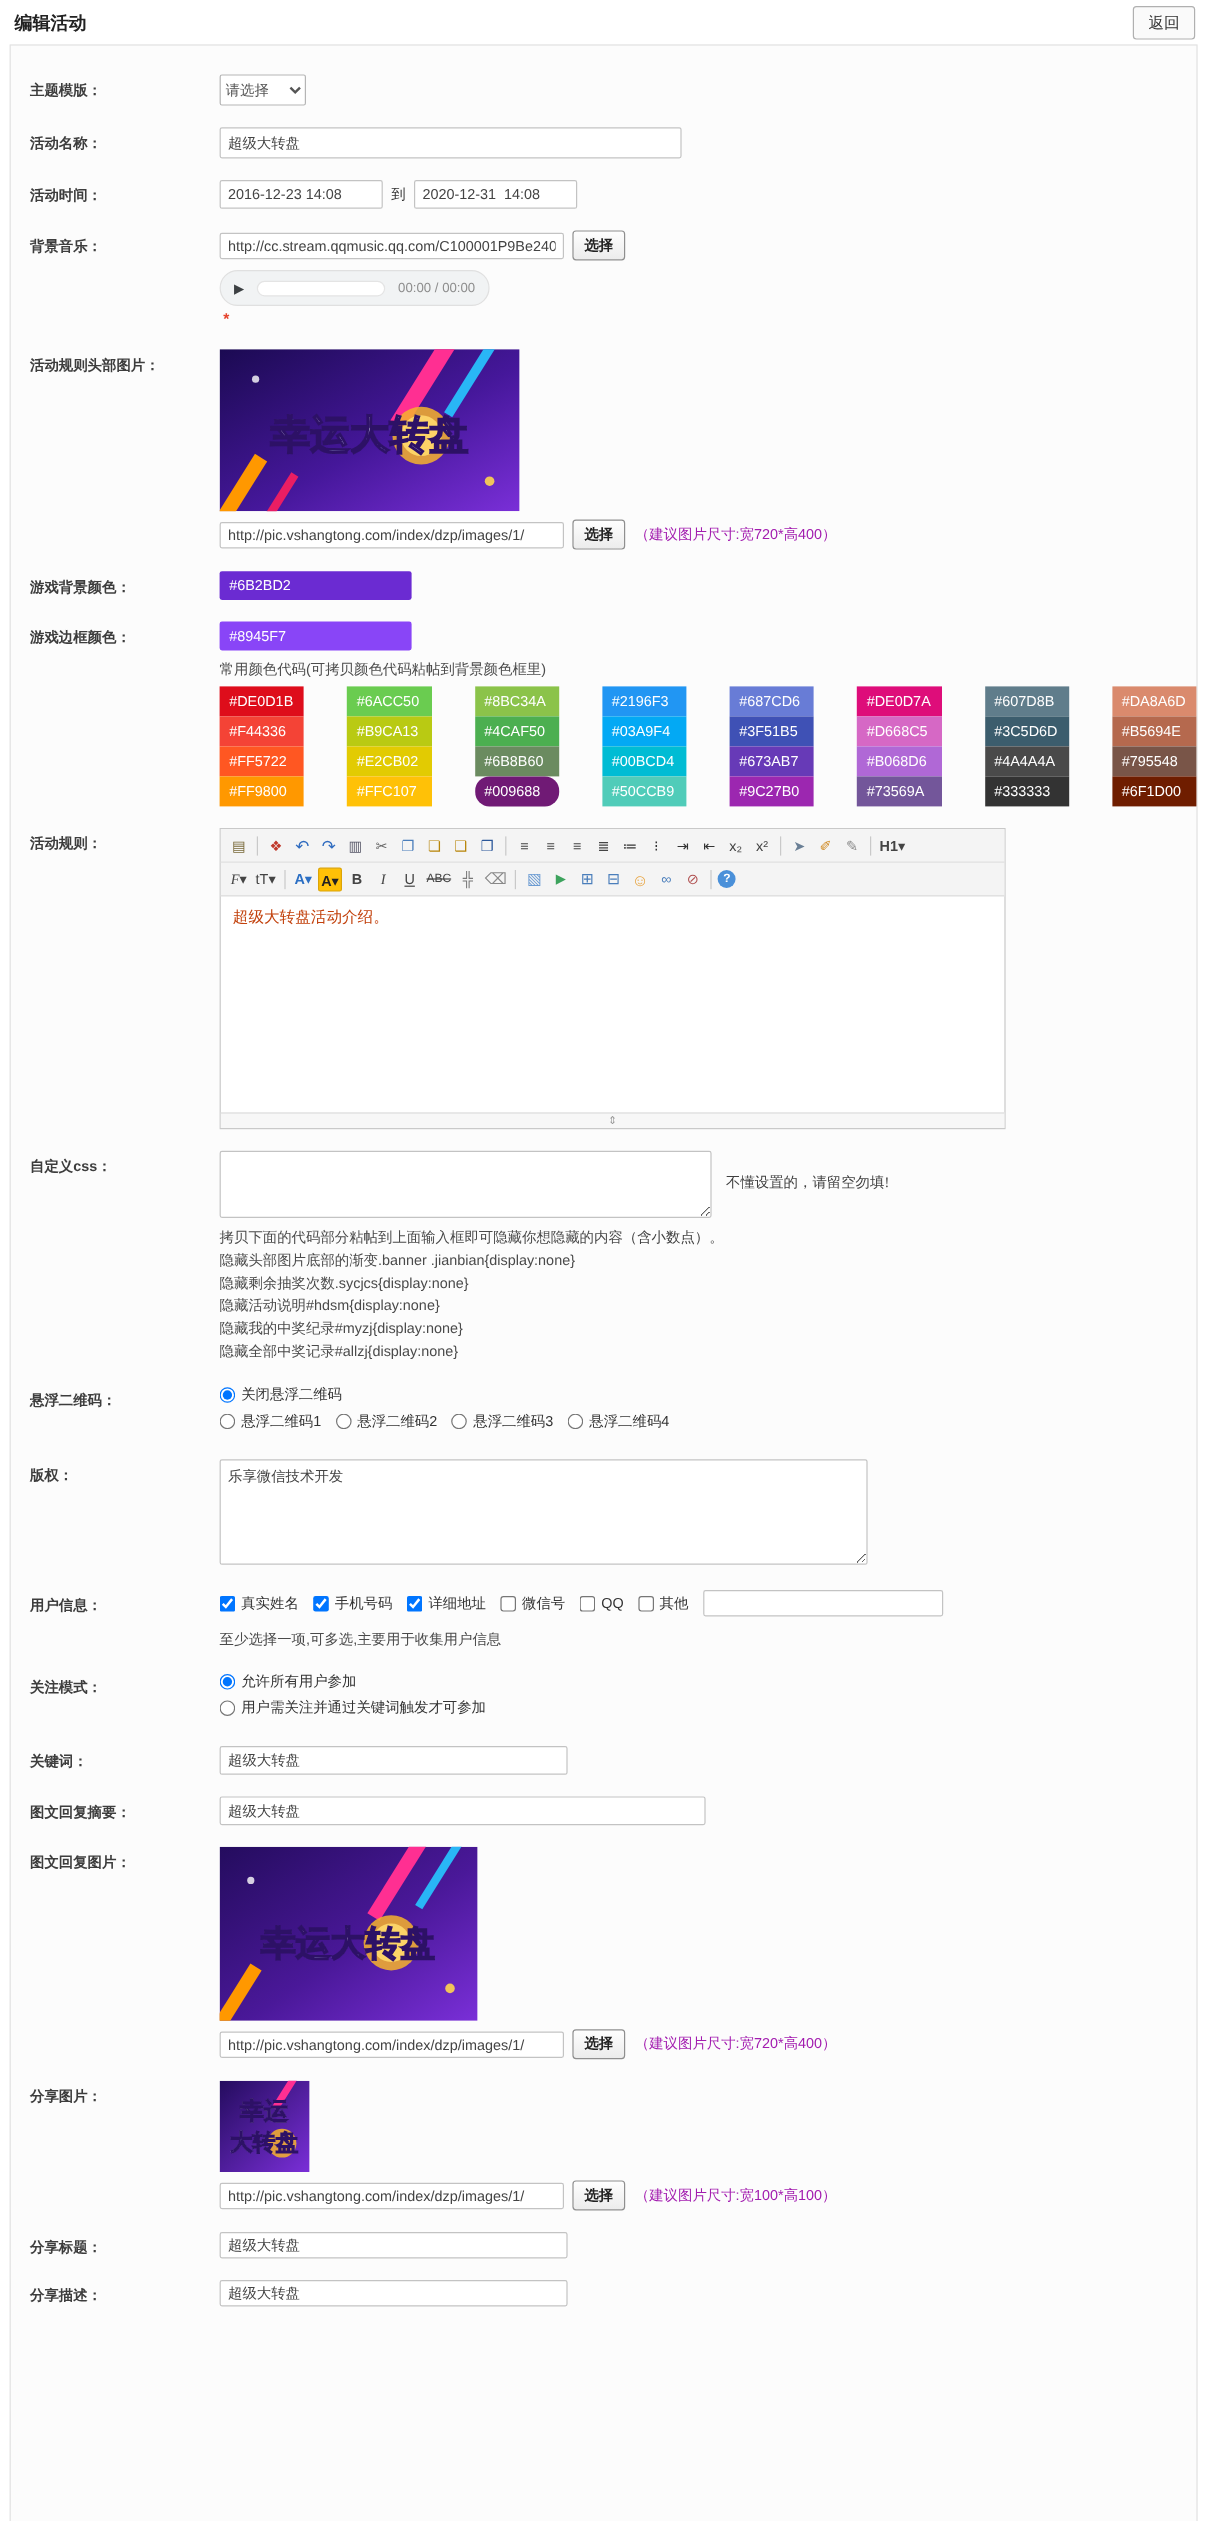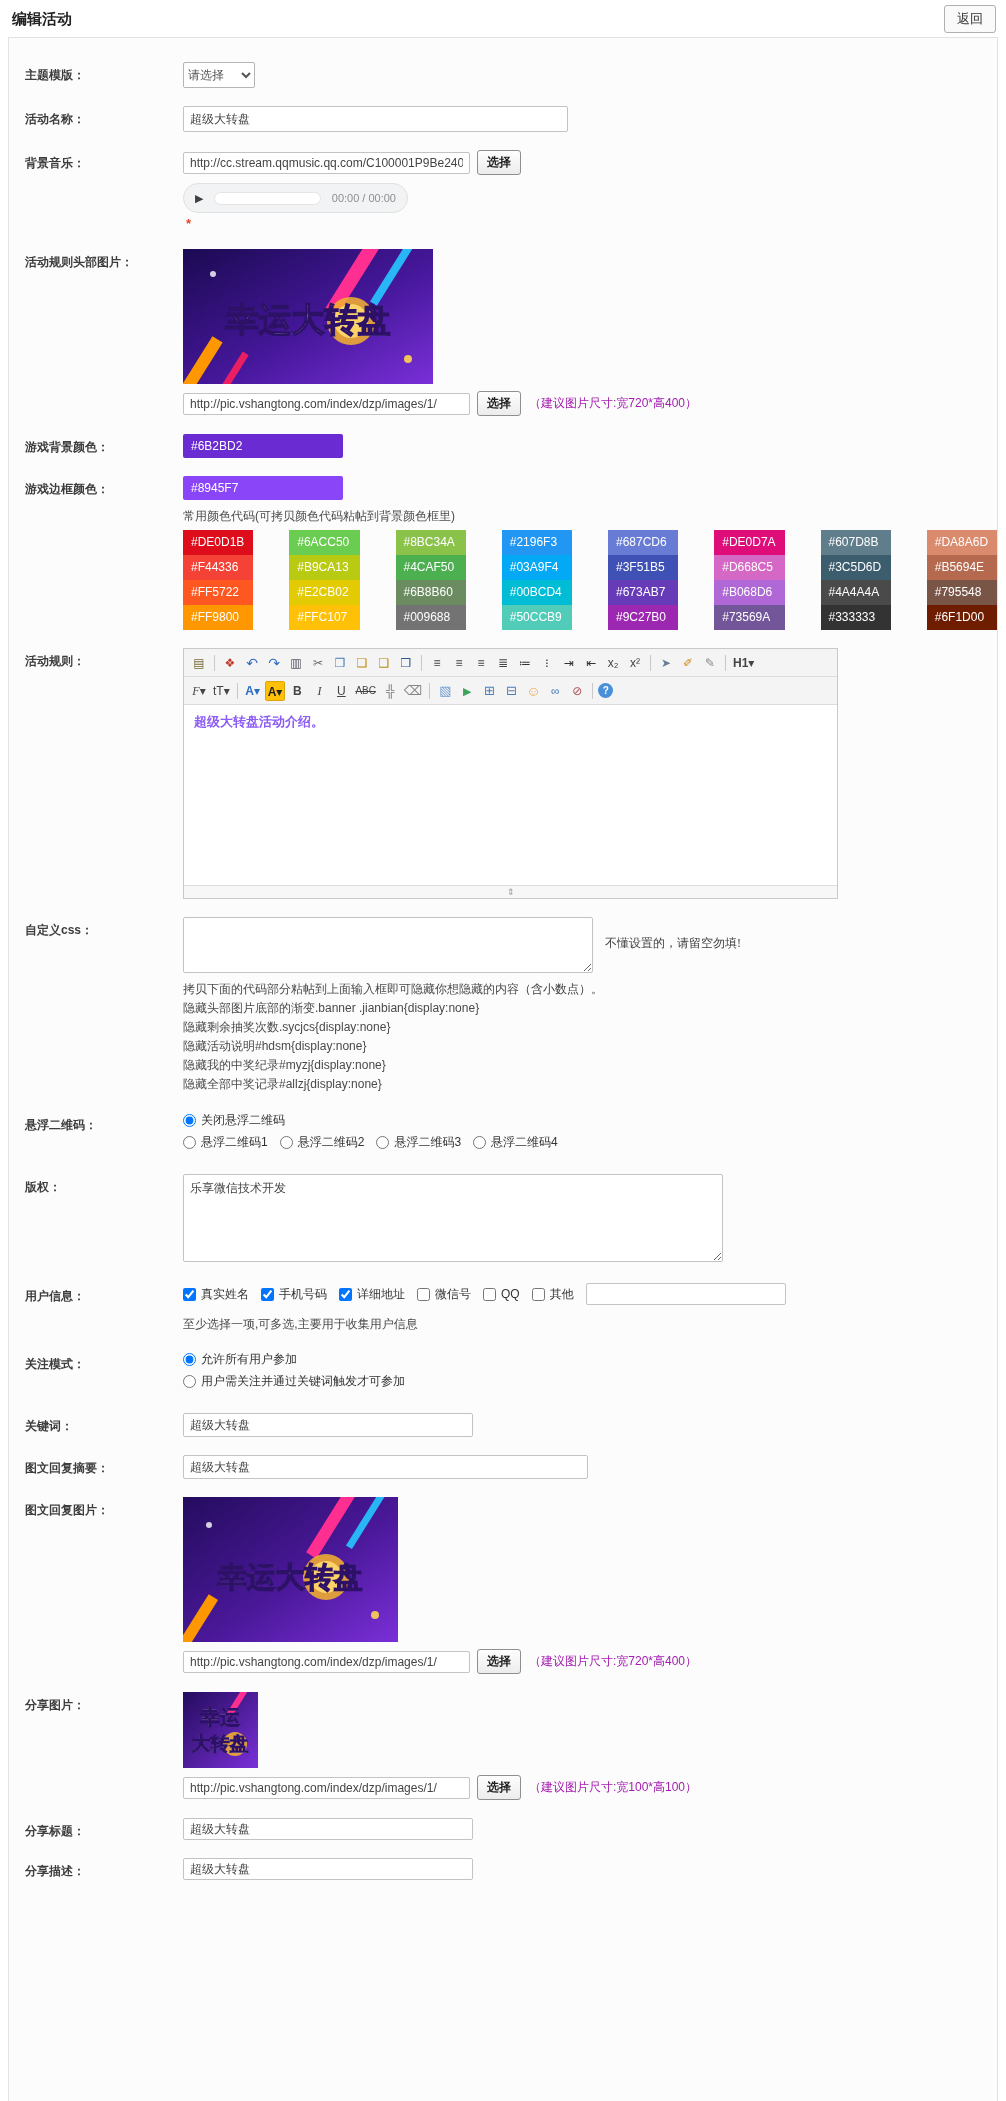--- a/index.html
+++ b/index.html
@@ -85,21 +85,21 @@
   .tb-table-border { color: #777; }
   .tb-eraser { color: #888; font-size: 13px; }
   .tb-image { color: #6b9bd2; font-size: 13px; }
   .tb-media { color: #3da35d; font-size: 11px; }
   .tb-table { color: #4a7ebb; font-size: 13px; }
   .tb-hr { color: #4a7ebb; font-size: 13px; }
   .tb-emoticon { color: #e8a33d; font-size: 14px; }
   .tb-link { color: #4a7ebb; }
   .tb-unlink { color: #b05050; }
   .tb-about { color: #fff; background: #4a90d9; border-radius: 50%; width: 15px; height: 15px; line-height: 15px; min-width: 15px; font-size: 10px; font-weight: bold; }
-  .ed-body { height: 180px; padding: 8px 10px; color: #8b5cf6; font-size: 13px; cursor: text; font-weight: bold; }
+  .ed-body { height: 180px; padding: 8px 10px; color: #c2410c; font-size: 13px; cursor: text; }
   .ed-foot { height: 13px; border-top: 1px solid #ddd; background: #f7f7f7; text-align: center; color: #999; font-size: 9px; line-height: 12px; cursor: ns-resize; }
   .ed-foot::before { content: "⇕"; }
 
   textarea { border: 1px solid #c3c3c3; border-radius: 2px; padding: 5px 6px; font-family: "Liberation Sans", "DejaVu Sans", sans-serif; font-size: 12px; color: #444; }
   .css-line { display: flex; }
   .css-ta { width: 410px; height: 56px; }
   .css-note { margin-left: 12px; padding-top: 18px; color: #3f3f3f; font-family: Liberation Serif, serif; }
   .tips { margin-top: 7px; line-height: 19px; color: #4a4a4a; }
   .tip-red { color: #404040; }
 
@@ -124,20 +124,26 @@
   <div class="row">
     <div class="lbl">主题模版：</div>
     <div class="ctl"><select class="w-select"><option>请选择</option></select></div>
   </div>
 
   <div class="row">
     <div class="lbl">活动名称：</div>
     <div class="ctl"><input class="ti w-name" value="超级大转盘" style=""></div>
   </div>
 
+  <div class="row">
+    <div class="lbl">活动时间：</div>
+    <div class="ctl">
+      <input class="ti w-date" value="2016-12-23 14:08" style=""><span class="to-txt">到</span><input class="ti w-date" value="2020-12-31  14:08" style="">
+    </div>
+  </div>
 
   <div class="row">
     <div class="lbl">背景音乐：</div>
     <div class="ctl">
       <div class="url-line">
         <input class="ti w-url" value="http://cc.stream.qqmusic.qq.com/C100001P9Be240x" style="">
         <button class="choose-btn">选择</button>
       </div>
       <div class="audio">
         <span class="ap-play"></span>
@@ -225,21 +231,21 @@
             <div class="pal-cell" style="background: rgb(107, 139, 96);">#6B8B60</div>
             <div class="pal-cell" style="background: rgb(0, 188, 212);">#00BCD4</div>
             <div class="pal-cell" style="background: rgb(103, 58, 183);">#673AB7</div>
             <div class="pal-cell" style="background: rgb(176, 104, 214);">#B068D6</div>
             <div class="pal-cell" style="background: rgb(74, 74, 74);">#4A4A4A</div>
             <div class="pal-cell" style="background: rgb(121, 85, 72);">#795548</div>
           </div>
           <div class="pal-row">
             <div class="pal-cell" style="background: rgb(255, 152, 0);">#FF9800</div>
             <div class="pal-cell" style="background: rgb(255, 193, 7);">#FFC107</div>
-            <div class="pal-cell" style="background: #737373;">#009688</div>
+            <div class="pal-cell" style="background: #701a75; border-radius: 12px;">#009688</div>
             <div class="pal-cell" style="background: rgb(80, 204, 185);">#50CCB9</div>
             <div class="pal-cell" style="background: rgb(156, 39, 176);">#9C27B0</div>
             <div class="pal-cell" style="background: rgb(115, 86, 154);">#73569A</div>
             <div class="pal-cell" style="background: rgb(51, 51, 51);">#333333</div>
             <div class="pal-cell" style="background: rgb(111, 29, 0);">#6F1D00</div>
           </div>
         </div>
     </div>
   </div>
 

